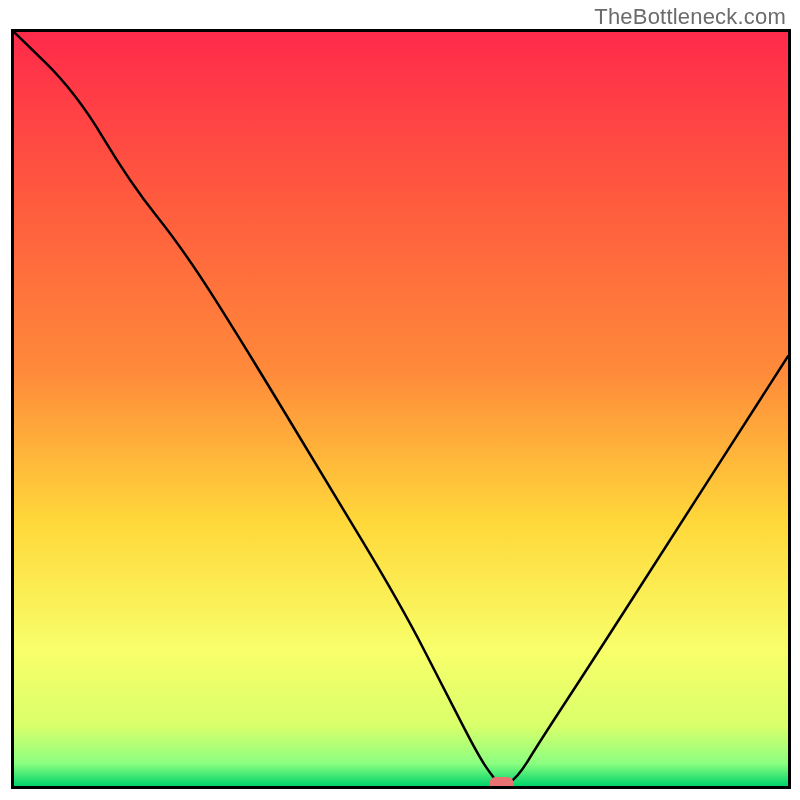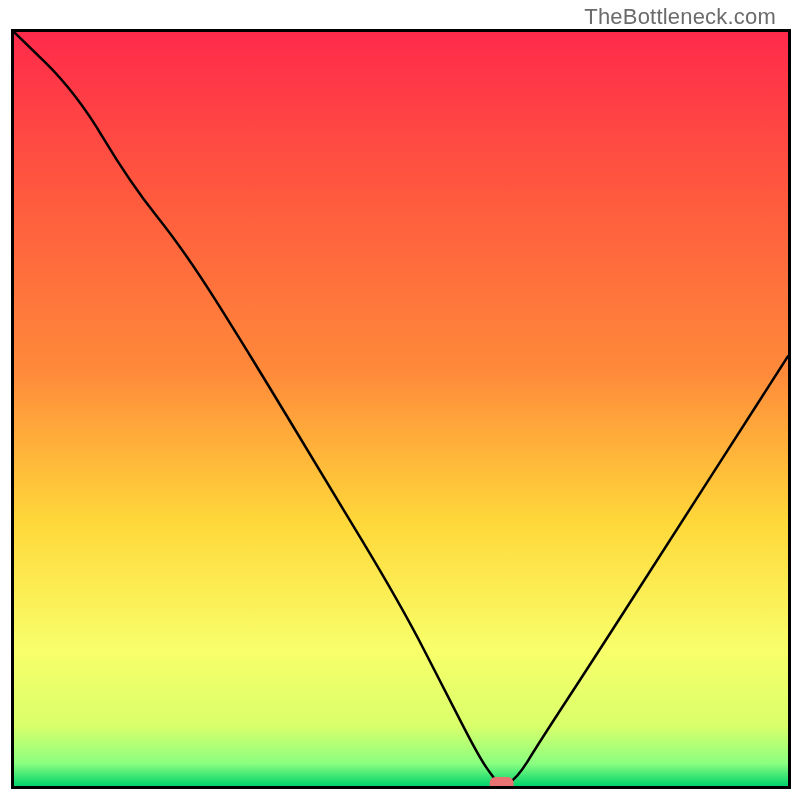--- a/index.html
+++ b/index.html
@@ -8,21 +8,21 @@
     width: 800px;
     height: 800px;
     background: #ffffff;
     position: relative;
     overflow: hidden;
     font-family: Arial, Helvetica, sans-serif;
   }
   .attribution {
     position: absolute;
     top: 4px;
-    right: 24px;
+    right: 14px;
     color: #6b6b6b;
     font-size: 22px;
     letter-spacing: 0.2px;
     z-index: 5;
   }
   .plot {
     position: absolute;
     left: 11px;
     top: 29px;
     width: 780px;

